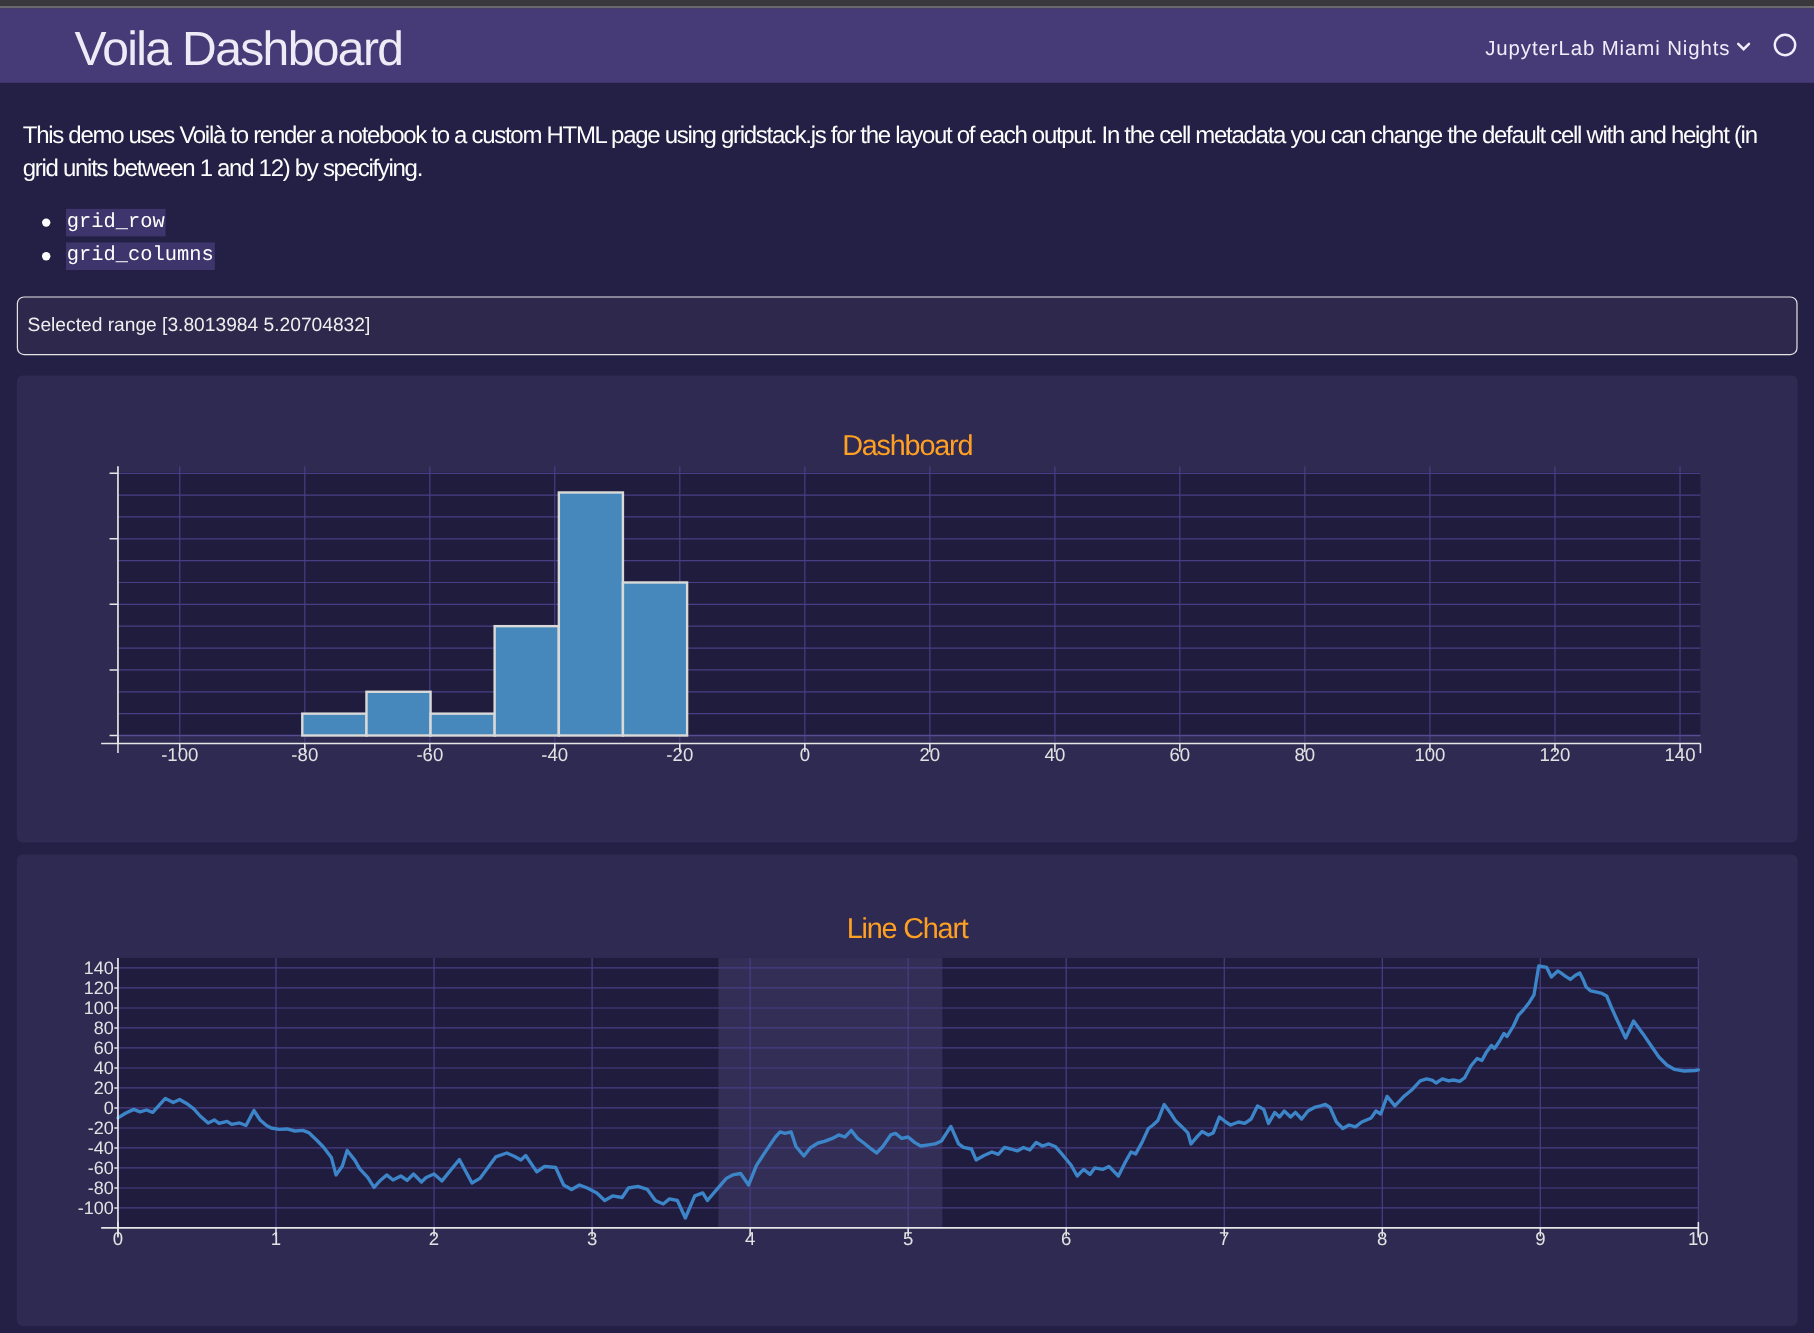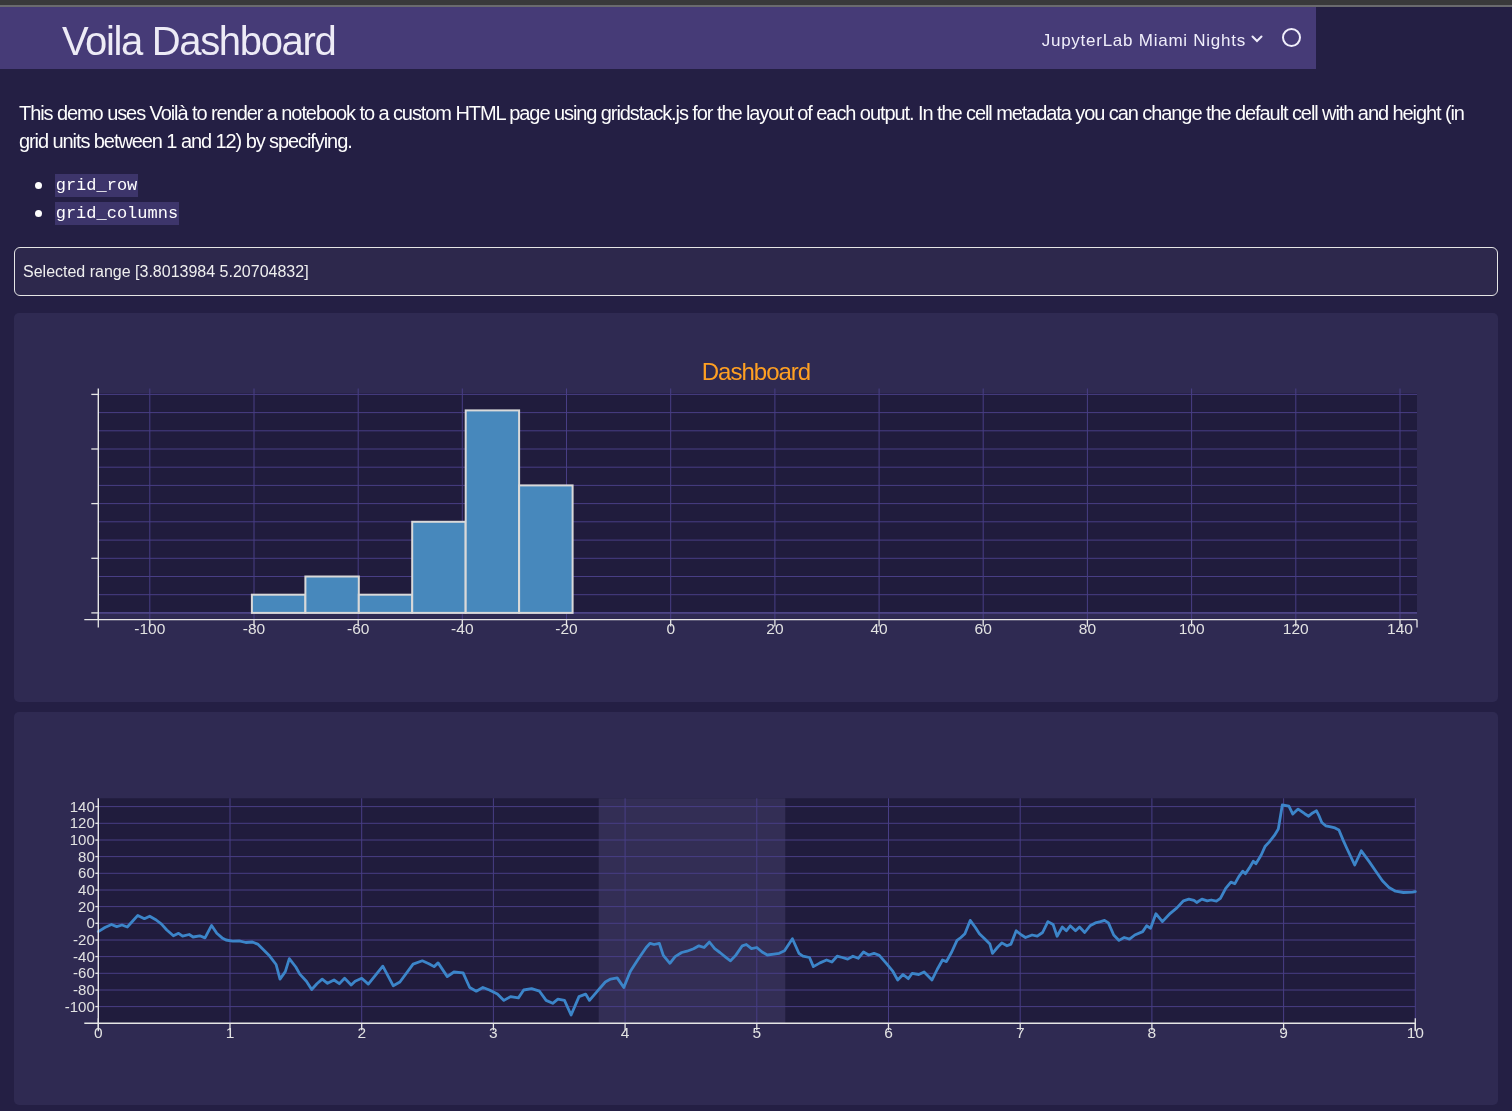--- a/index.html
+++ b/index.html
@@ -1,20 +1,20 @@
 <!DOCTYPE html>
 <html><head>
 <meta charset="utf-8">
 <style>
   * { margin:0; padding:0; box-sizing:border-box; }
   html,body { width:1512px; height:1111px; background:#241f44; overflow:hidden;
     font-family:"Liberation Sans", sans-serif; }
   .abs { position:absolute; }
   .topstrip { left:0; top:0; width:1512px; height:7px; background:#39393b; border-bottom:2px solid #6a6a6e; box-sizing:border-box; }
-  .header { left:0; top:7px; width:1316px; height:62px; background:#463b77;text-align:right; }
+  .header { left:0; top:7px; width:1512px; height:62px; background:#463b77;text-align:right; }
   .title { left:62px; top:12px; font-size:40px; letter-spacing:-1.35px; color:#edebf6; }
   .hdr-right { right:70px; top:24px; font-size:17px; letter-spacing:0.75px; color:#f0eefb; }
   .spinner { right:15px; top:21px; width:19px; height:19px; border:2px solid #f0eefb; border-radius:50%; }
   .chev { right:52px; top:27px; }
   .para { left:19px; top:99px; width:1490px; font-size:20px; letter-spacing:-1.08px; line-height:28.4px; color:#fdfdfd; }
   .bullet { width:7px; height:7px; border-radius:50%; background:#fdfdfd; left:35px; }
   .chip { left:54.7px; height:23px; background:#3d356b; color:#ffffff;
     font-family:"Liberation Mono", monospace; font-size:17px; line-height:23px; padding:0 1px; }
   .selbox { left:14px; top:247px; width:1484px; height:49px; background:#2d284c;
     border:1px solid #e5e5e5; border-radius:6px; }
@@ -112,20 +112,21 @@
 <line x1="1177.6" y1="306.6" x2="1177.6" y2="313.6" stroke="#e6e6e6" stroke-width="1.3"></line>
 <text x="1177.6" y="321" text-anchor="middle" font-size="15.5" fill="#e2e2e2">100</text>
 <line x1="1281.8" y1="306.6" x2="1281.8" y2="313.6" stroke="#e6e6e6" stroke-width="1.3"></line>
 <text x="1281.8" y="321" text-anchor="middle" font-size="15.5" fill="#e2e2e2">120</text>
 <line x1="1386.0" y1="306.6" x2="1386.0" y2="313.6" stroke="#e6e6e6" stroke-width="1.3"></line>
 <text x="1386.0" y="321" text-anchor="middle" font-size="15.5" fill="#e2e2e2">140</text>
   </svg>
 </div>
 
 <div class="abs panel" style="top:712px; height:393px;">
+  <div class="ptitle" style="top:49px;">Line Chart</div>
   <svg width="1484" height="393" style="position:absolute;left:0;top:0;" font-family="Liberation Sans, sans-serif">
 <rect x="84.3" y="86.3" width="1317.0" height="225.0" fill="#201c3d"></rect>
 <rect x="584.7" y="86.3" width="186.6" height="225.0" fill="#332e55"></rect>
 <line x1="84.3" y1="294.6" x2="1401.3" y2="294.6" stroke="#483e85" stroke-width="1"></line>
 <line x1="84.3" y1="278.0" x2="1401.3" y2="278.0" stroke="#483e85" stroke-width="1"></line>
 <line x1="84.3" y1="261.3" x2="1401.3" y2="261.3" stroke="#483e85" stroke-width="1"></line>
 <line x1="84.3" y1="244.6" x2="1401.3" y2="244.6" stroke="#483e85" stroke-width="1"></line>
 <line x1="84.3" y1="228.0" x2="1401.3" y2="228.0" stroke="#483e85" stroke-width="1"></line>
 <line x1="84.3" y1="211.3" x2="1401.3" y2="211.3" stroke="#483e85" stroke-width="1"></line>
 <line x1="84.3" y1="194.6" x2="1401.3" y2="194.6" stroke="#483e85" stroke-width="1"></line>

